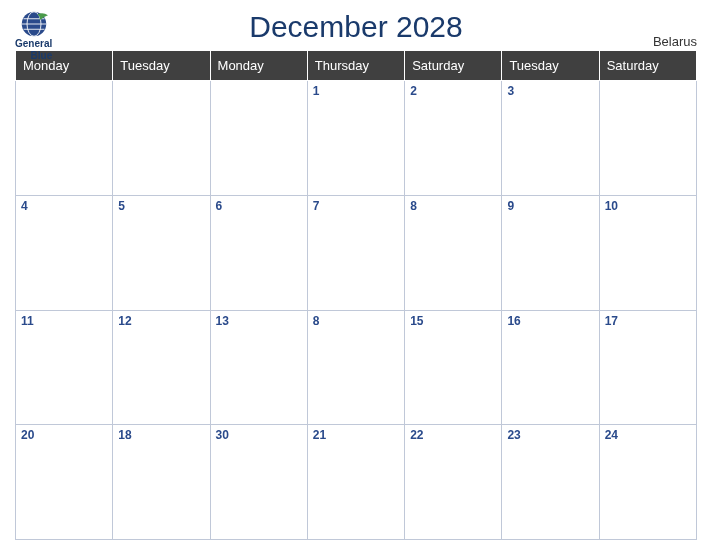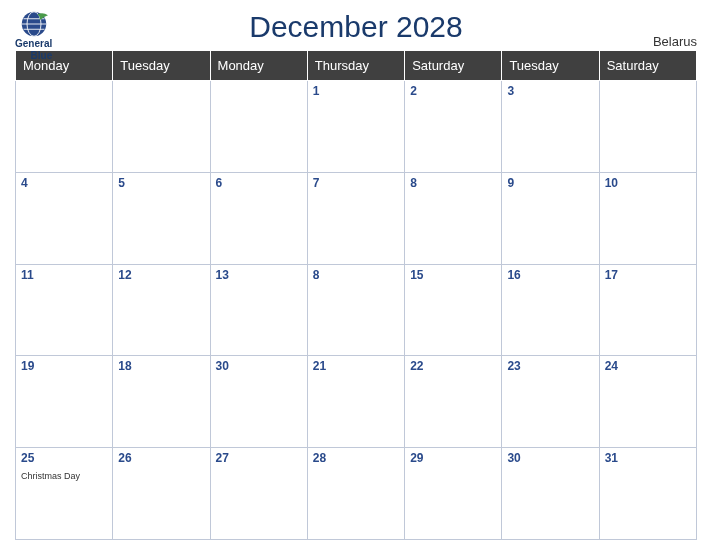--- a/index.html
+++ b/index.html
@@ -193,21 +193,21 @@
         <td>
             <span class="day-number">16</span>
           </td>
         <td>
             <span class="day-number">17</span>
           </td>
       </tr>
 
       <tr>
         <td>
-            <span class="day-number">19</span>
+            <span class="day-number">20</span>
           </td>
         <td>
             <span class="day-number">18</span>
           </td>
         <td>
             <span class="day-number">30</span>
           </td>
         <td>
             <span class="day-number">21</span>
           </td>
@@ -215,39 +215,15 @@
             <span class="day-number">22</span>
           </td>
         <td>
             <span class="day-number">23</span>
           </td>
         <td>
             <span class="day-number">24</span>
           </td>
       </tr>
 
-      <tr>
-        <td>
-          <span class="day-number">25</span>
-          <span class="day-event">Christmas Day</span>
-        </td>
-        <td>
-            <span class="day-number">26</span>
-          </td>
-        <td>
-            <span class="day-number">27</span>
-          </td>
-        <td>
-            <span class="day-number">28</span>
-          </td>
-        <td>
-            <span class="day-number">29</span>
-          </td>
-        <td>
-            <span class="day-number">30</span>
-          </td>
-        <td>
-            <span class="day-number">31</span>
-          </td>
-      </tr>
     </tbody>
   </table>
 </div>
 
 </body></html>

